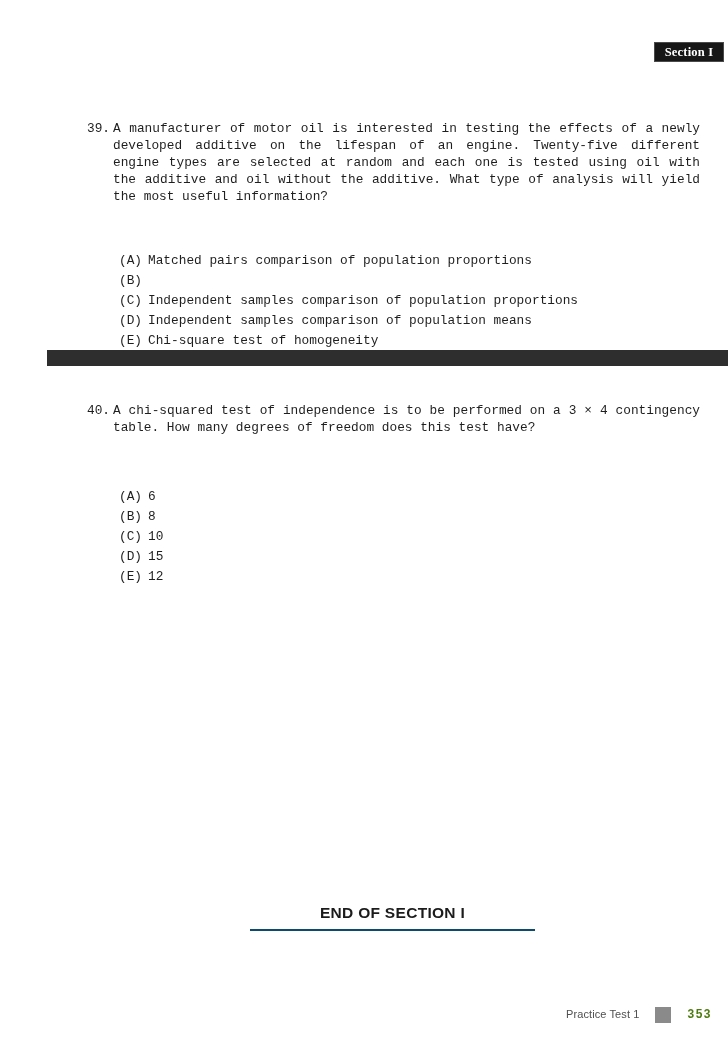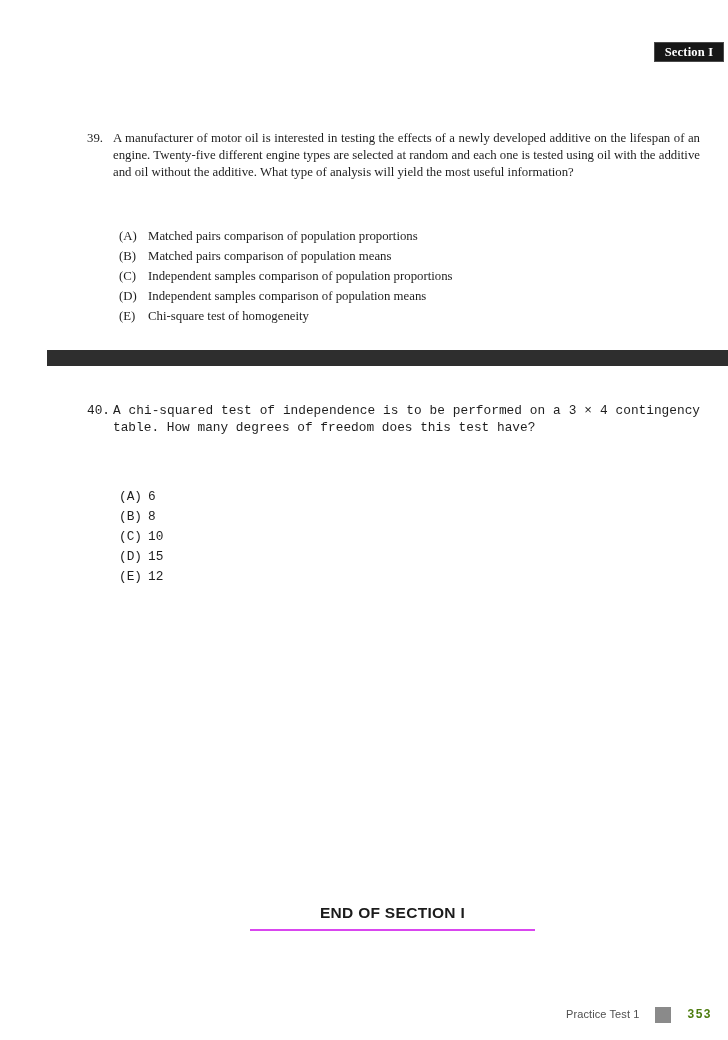--- a/index.html
+++ b/index.html
@@ -19,42 +19,42 @@
     width: 70px; height: 20px;
     background: #171717; color: #ffffff;
     border: 1px solid #4a4a4a;
     font-family: "Liberation Serif", serif;
     font-weight: bold; font-size: 12.5px;
     display: flex; align-items: center; justify-content: center;
     letter-spacing: 0.2px;
   }
 
   .question { position: absolute; left: 47px; width: 661px; }
-  .q39 { top: 90px; }
+  .q39 { top: 80px; font-family: Liberation Mono, monospace; }
   .q40 { top: 362px; font-family: Liberation Mono, monospace; }
   .qrow { display: flex; }
   .qnum { width: 26px; flex: none; }
   .qtext { flex: 1; text-align: justify; }
 
   .options { margin-left: 24px; }
   .q39 .options { margin-top: 7px; }
   .q40 .options { margin-top: 12px; }
   .option { display: flex; height: 20px; align-items: flex-start; }
   .olabel { width: 29px; flex: none; }
   .q40 .otext { width: 17px; text-align: right; }
 
   .divider {
     position: absolute; left: 31px; top: 334px;
     width: 681px; height: 2px; background: #2e2e2e;
   }
 
   .end-marker {
     position: absolute; left: 234px; top: 880px; width: 285px;
     text-align: center;
-    border-bottom: 2px solid #d946ef;
+    border-bottom: 2px solid #0c4a6e;
     padding-bottom: 7px;
     font-family: "Liberation Sans", sans-serif;
     font-weight: bold; font-size: 15.5px; line-height: 18px;
     letter-spacing: 0.3px; color: #1b1b1b;
     white-space: nowrap;
   }
 
   .page-footer {
     position: absolute; right: 16px; top: 974px;
     display: flex; align-items: center; gap: 8px;
@@ -76,21 +76,20 @@
       <span class="qnum">39.</span>
       <div class="qtext">A manufacturer of motor oil is interested in testing the effects of a newly developed additive on the lifespan of an engine. Twenty-five different engine types are selected at random and each one is tested using oil with the additive and oil without the additive. What type of analysis will yield the most useful information?</div>
     </div>
     <div class="options">
       <div class="option">
         <span class="olabel">(A)</span>
         <span class="otext">Matched pairs comparison of population proportions</span>
       </div>
       <div class="option">
         <span class="olabel">(B)</span>
-        <span class="otext">Matched pairs comparison of population means</span>
       </div>
       <div class="option">
         <span class="olabel">(C)</span>
         <span class="otext">Independent samples comparison of population proportions</span>
       </div>
       <div class="option">
         <span class="olabel">(D)</span>
         <span class="otext">Independent samples comparison of population means</span>
       </div>
       <div class="option">

